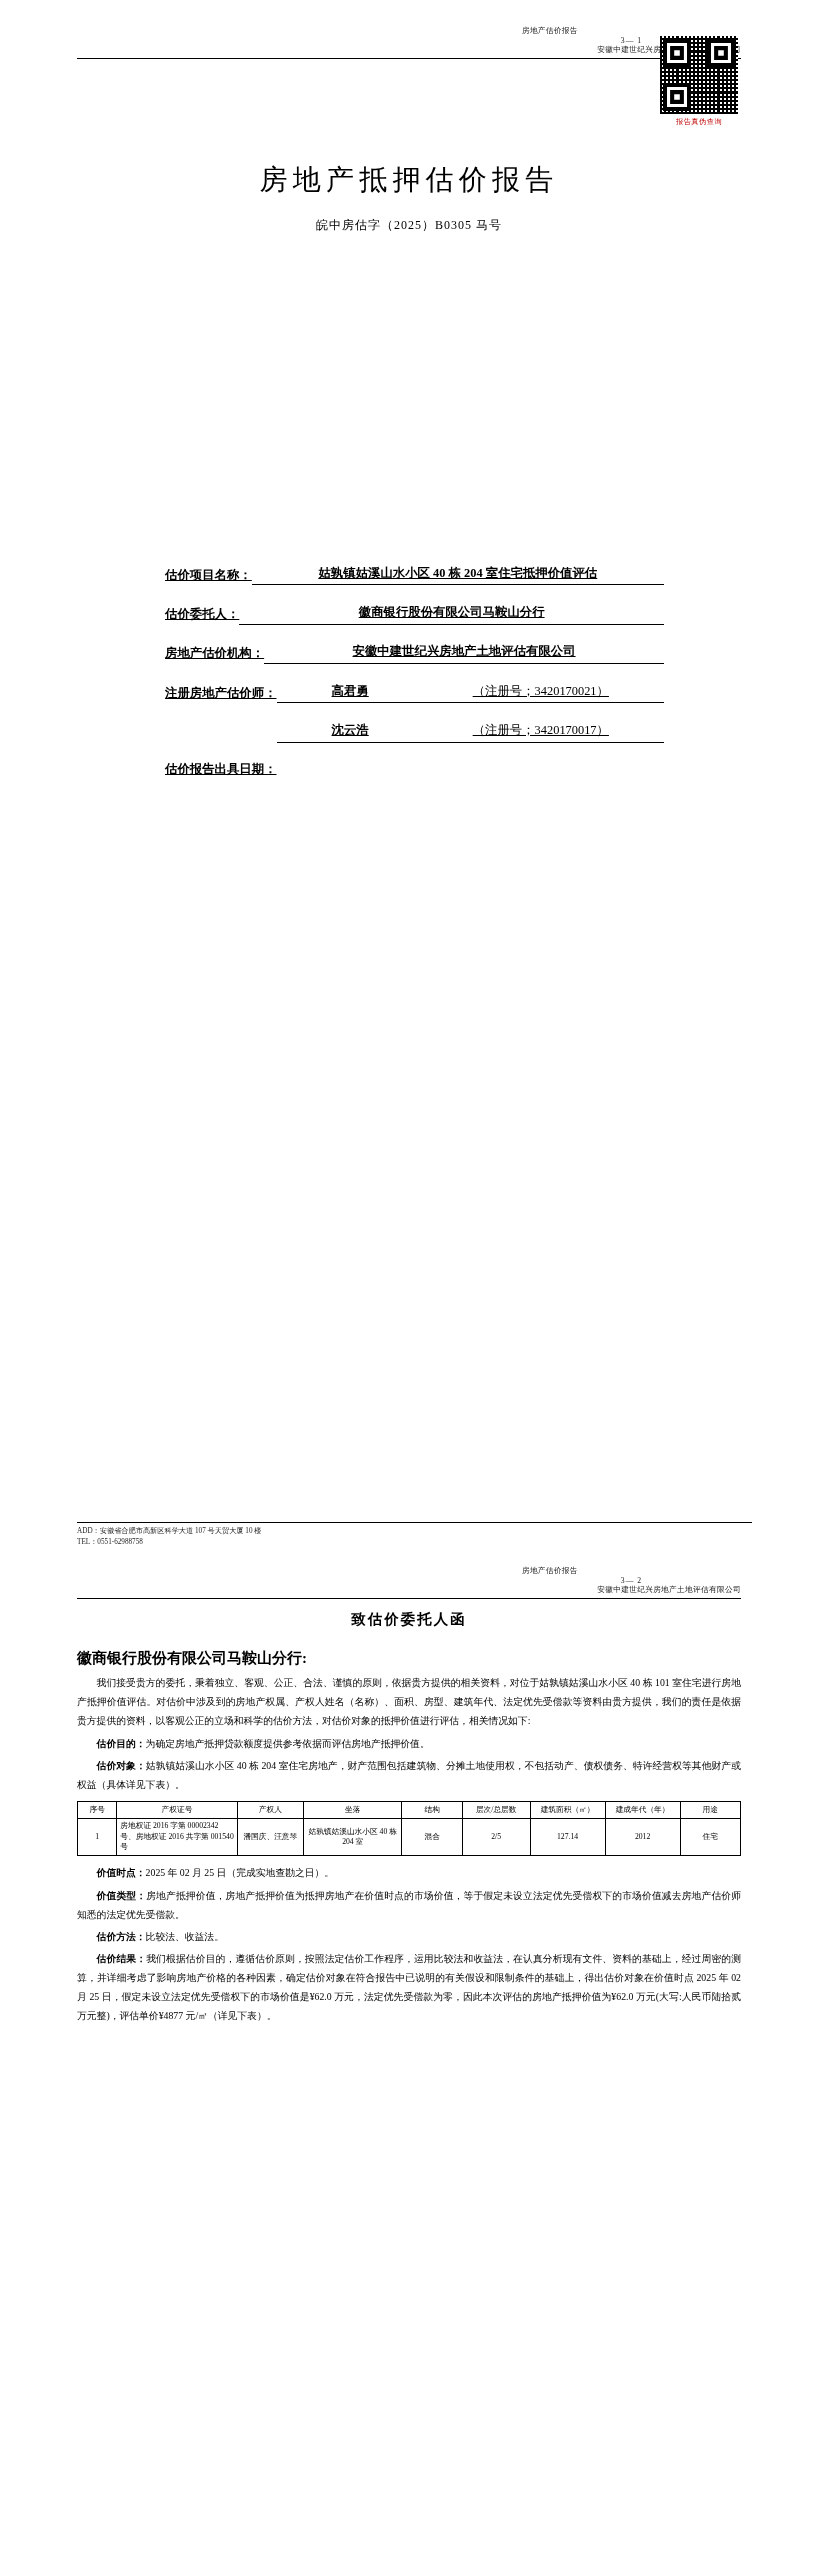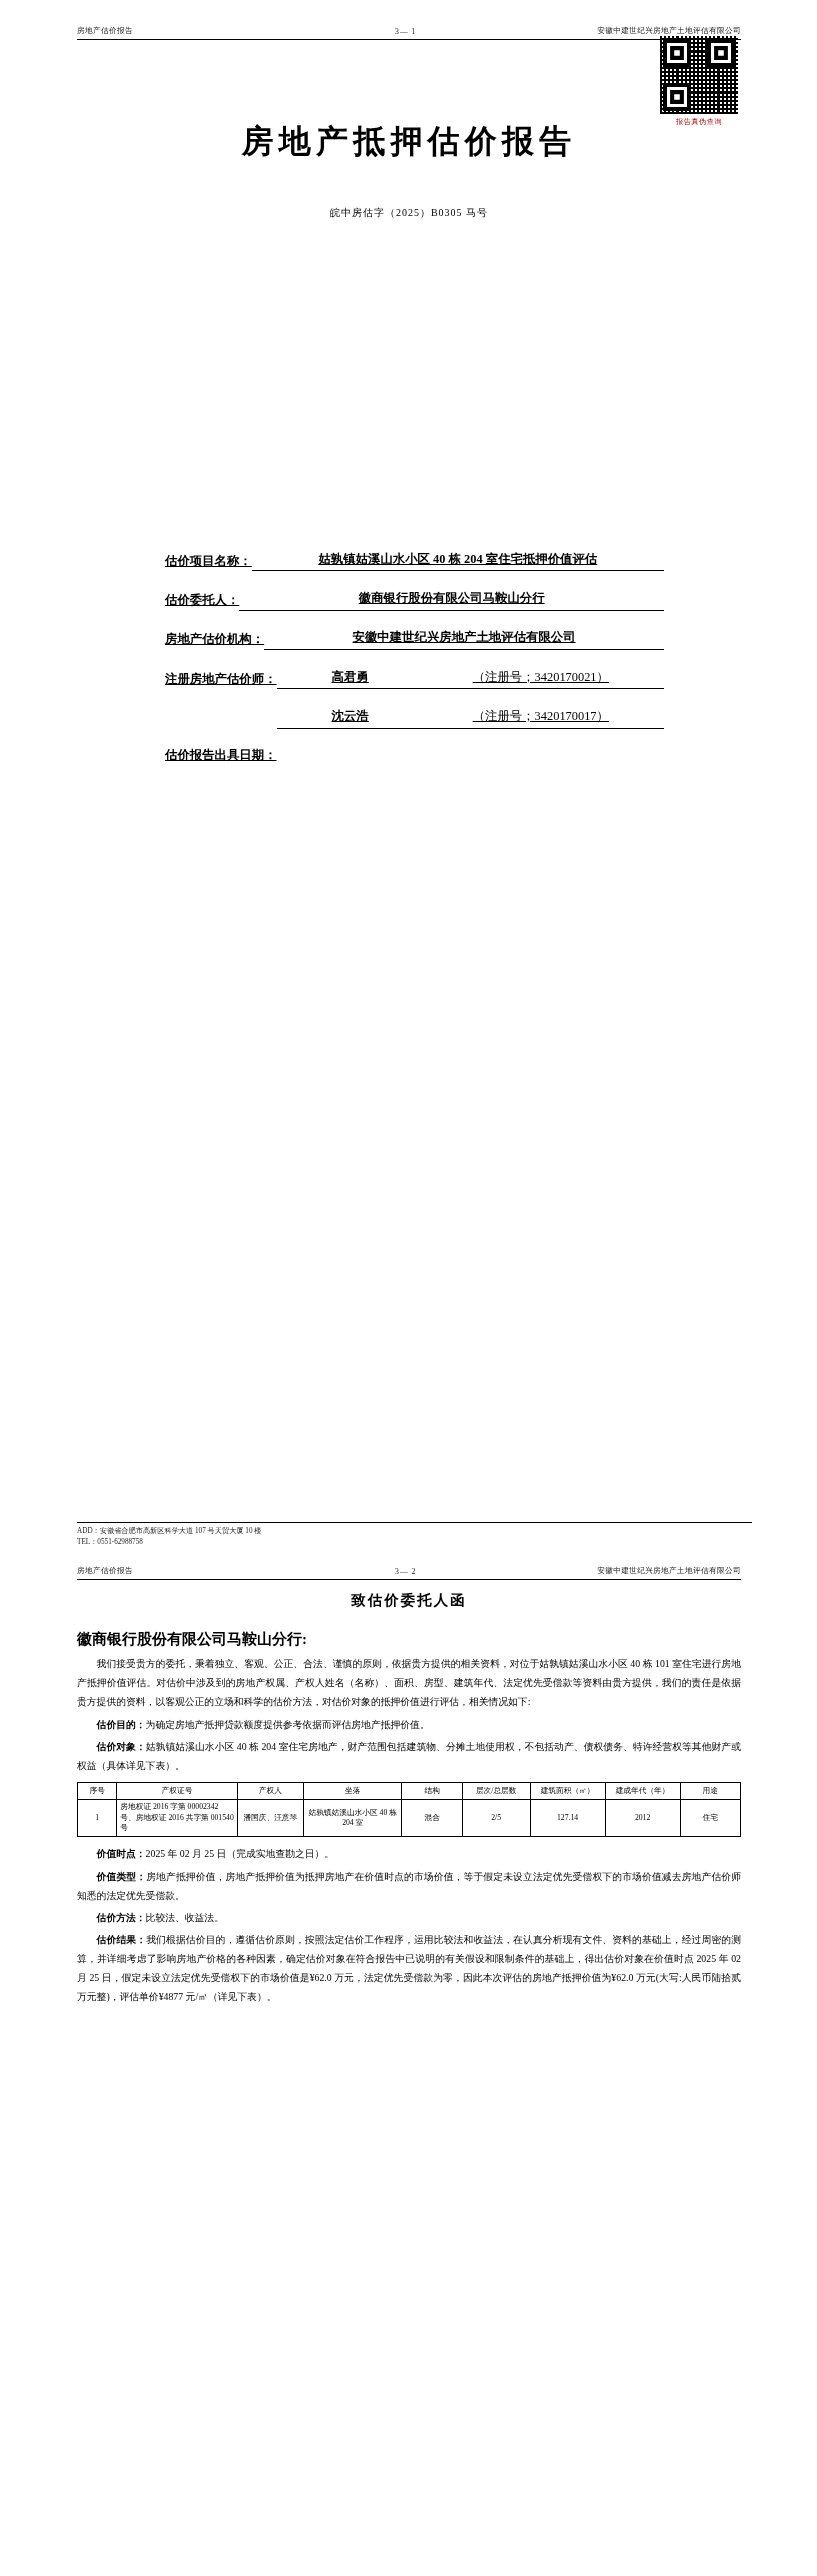--- a/index.html
+++ b/index.html
@@ -25,20 +25,21 @@
   .hdr {
     display: flex;
     justify-content: center;
     align-items: flex-end;
     font-size: 7.7px;
     color: #222;
     border-bottom: 0.5px solid #000;
     padding: 0 0 2.6px 0;
     margin: 0 77px;
     letter-spacing: 0.3px;
+    flex-direction: column;
   }
   .hdr .hdr-left { width: 33%; text-align: left; }
   .hdr .hdr-mid  { width: 33%; text-align: center; letter-spacing: 1px;}
   .hdr .hdr-right{ width: 34%; text-align: right; }
   .ftr {
     font-size: 7.2px;
     color: #222;
     border-top: 0.5px solid #000;
     margin: 0 77px;
     padding-top: 3.1px;
@@ -89,30 +90,30 @@
   .qr i       { left:3.1px;  bottom:3.1px; }
   .qr-cap {
     margin-top: 3.1px;
     font-size: 7.2px;
     color: #c00000;
     letter-spacing: 0.5px;
     white-space: nowrap;
   }
   .cover-title {
     text-align: center;
-    font-size: 32px;
-    font-weight: bold;
+    font-size: 28px;
+    font-weight: normal;
     letter-spacing: 5.2px;
-    margin-top: 80px;
+    margin-top: 102px;
     font-family: "Liberation Serif", serif;
   }
   .cover-code {
     text-align: center;
-    font-size: 10px;
-    margin-top: 42px;
+    font-size: 12px;
+    margin-top: 18px;
     letter-spacing: 1px;
   }
   .cover-fields {
     margin-top: 330px;
     padding: 0 77px 0 88px;
     font-size: 12.4px;
   }
   .fld {
     display: flex;
     align-items: flex-end;

